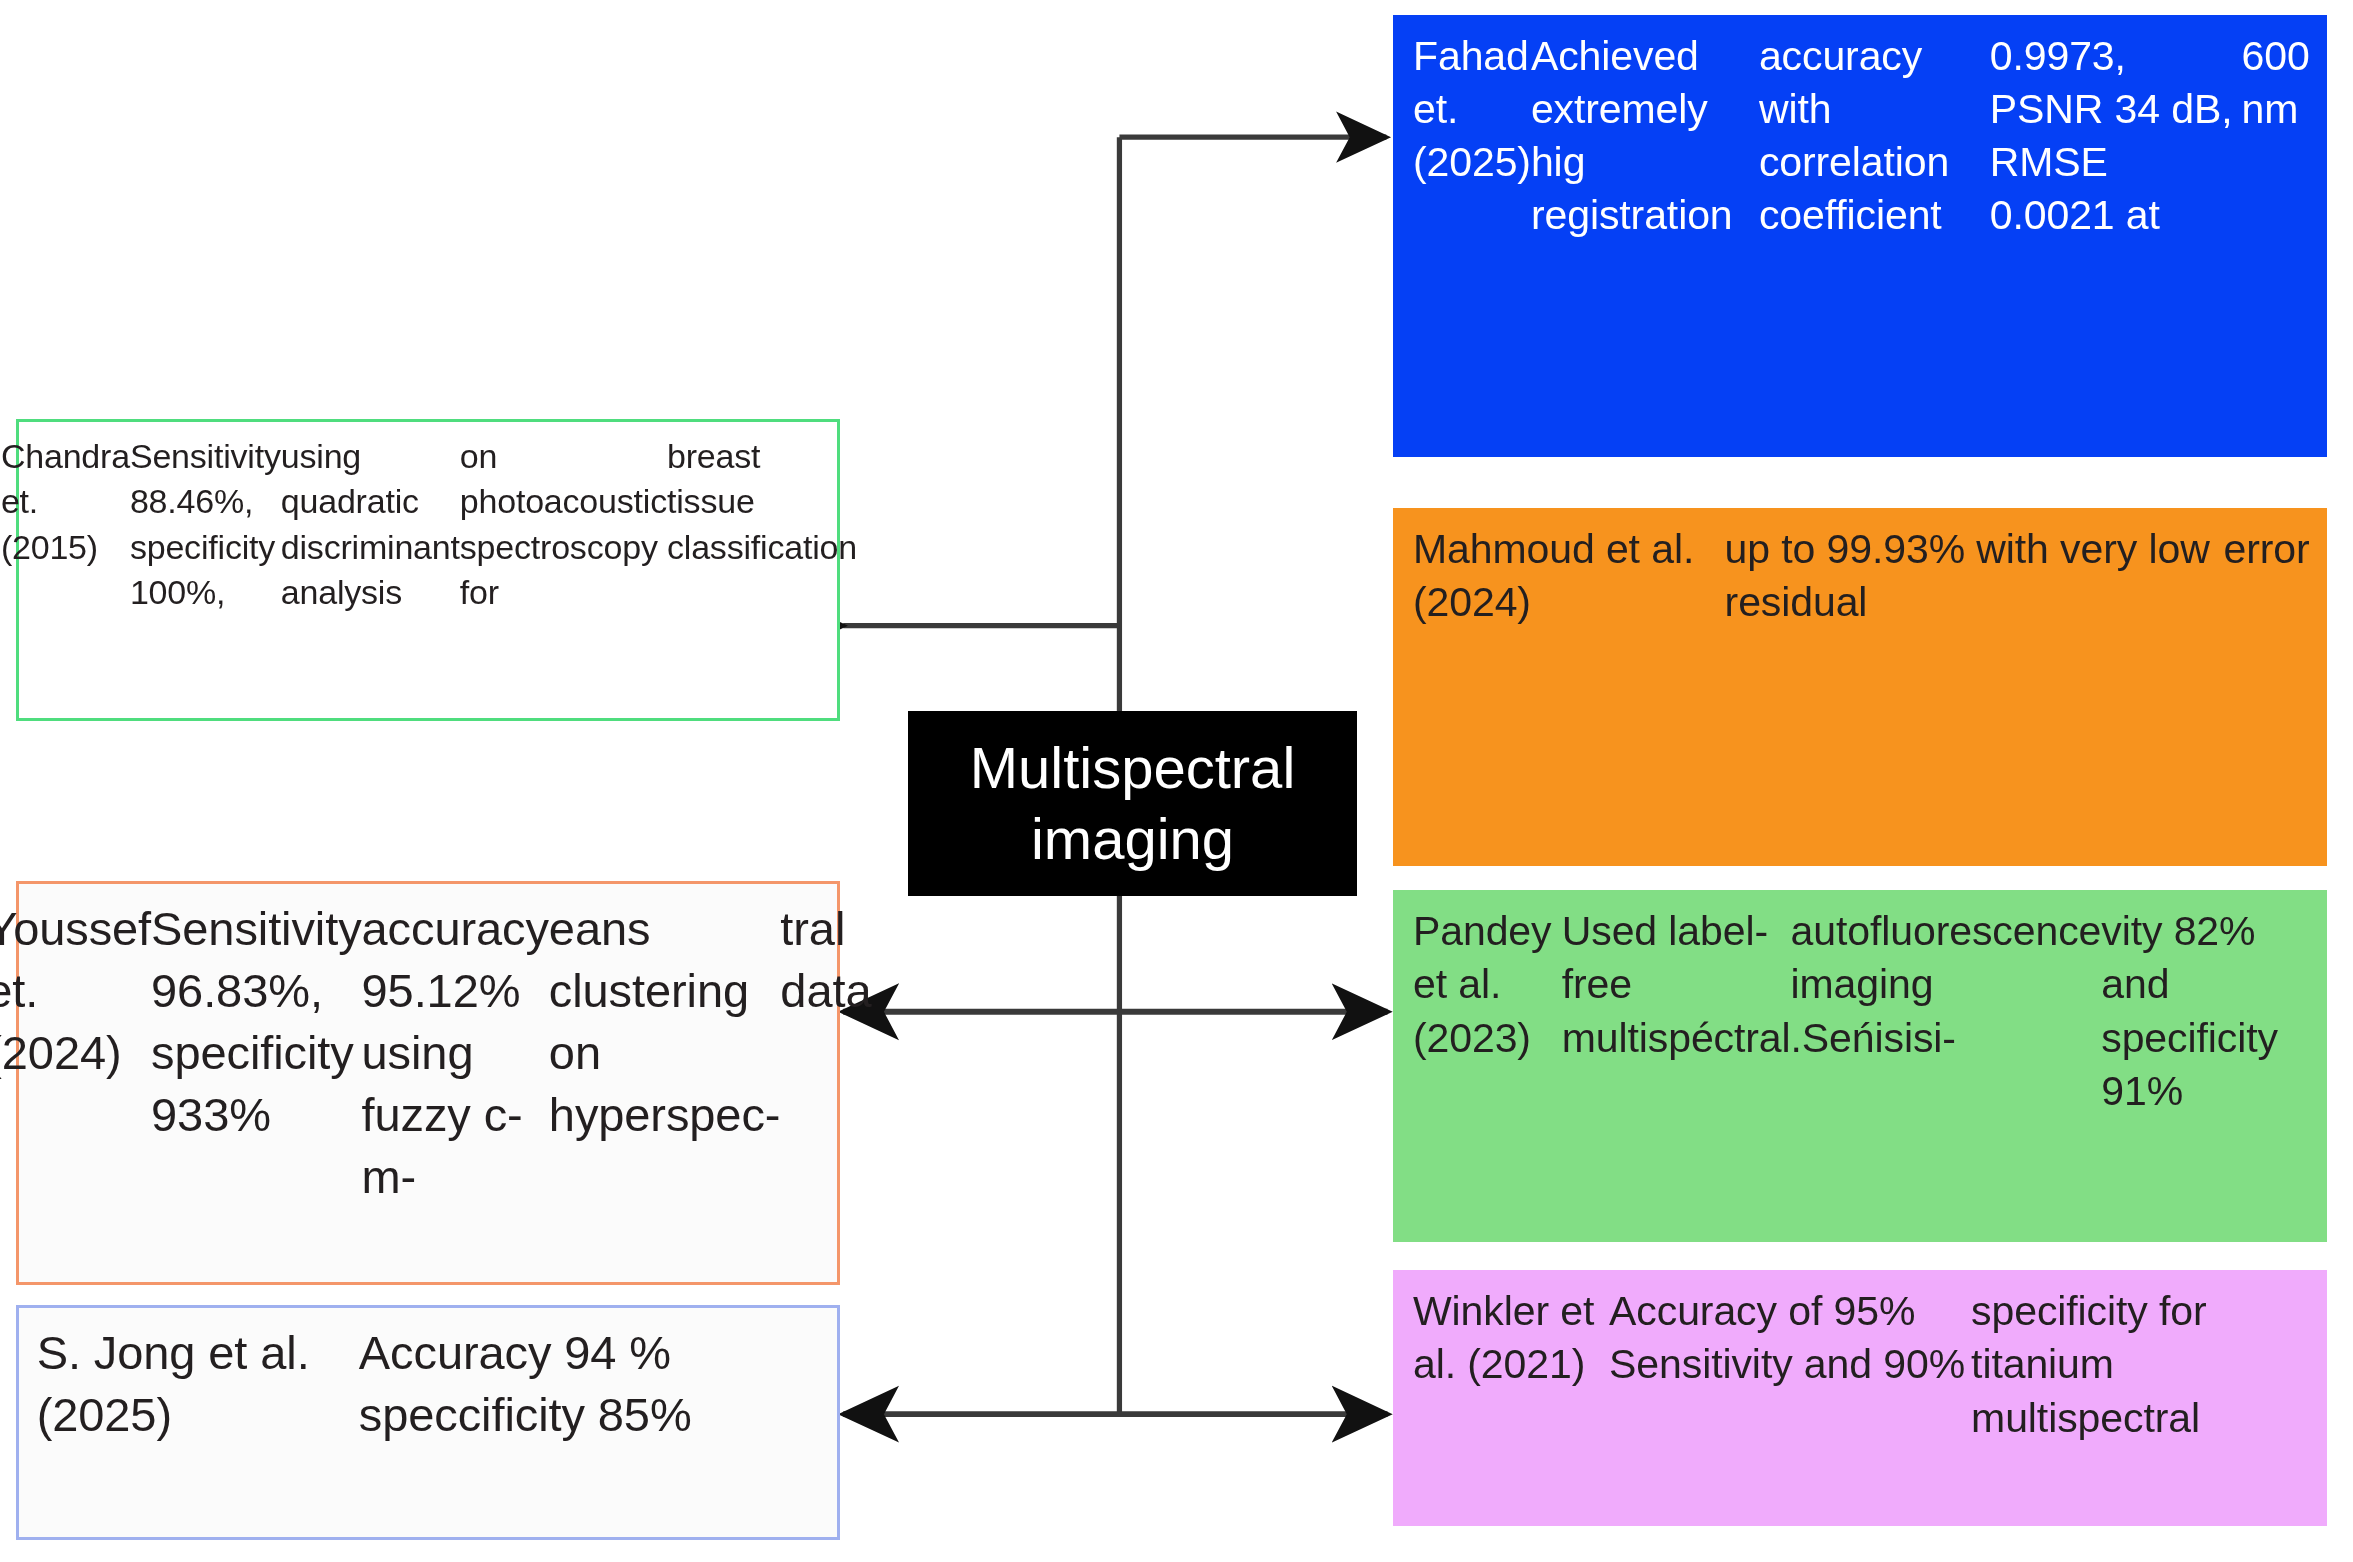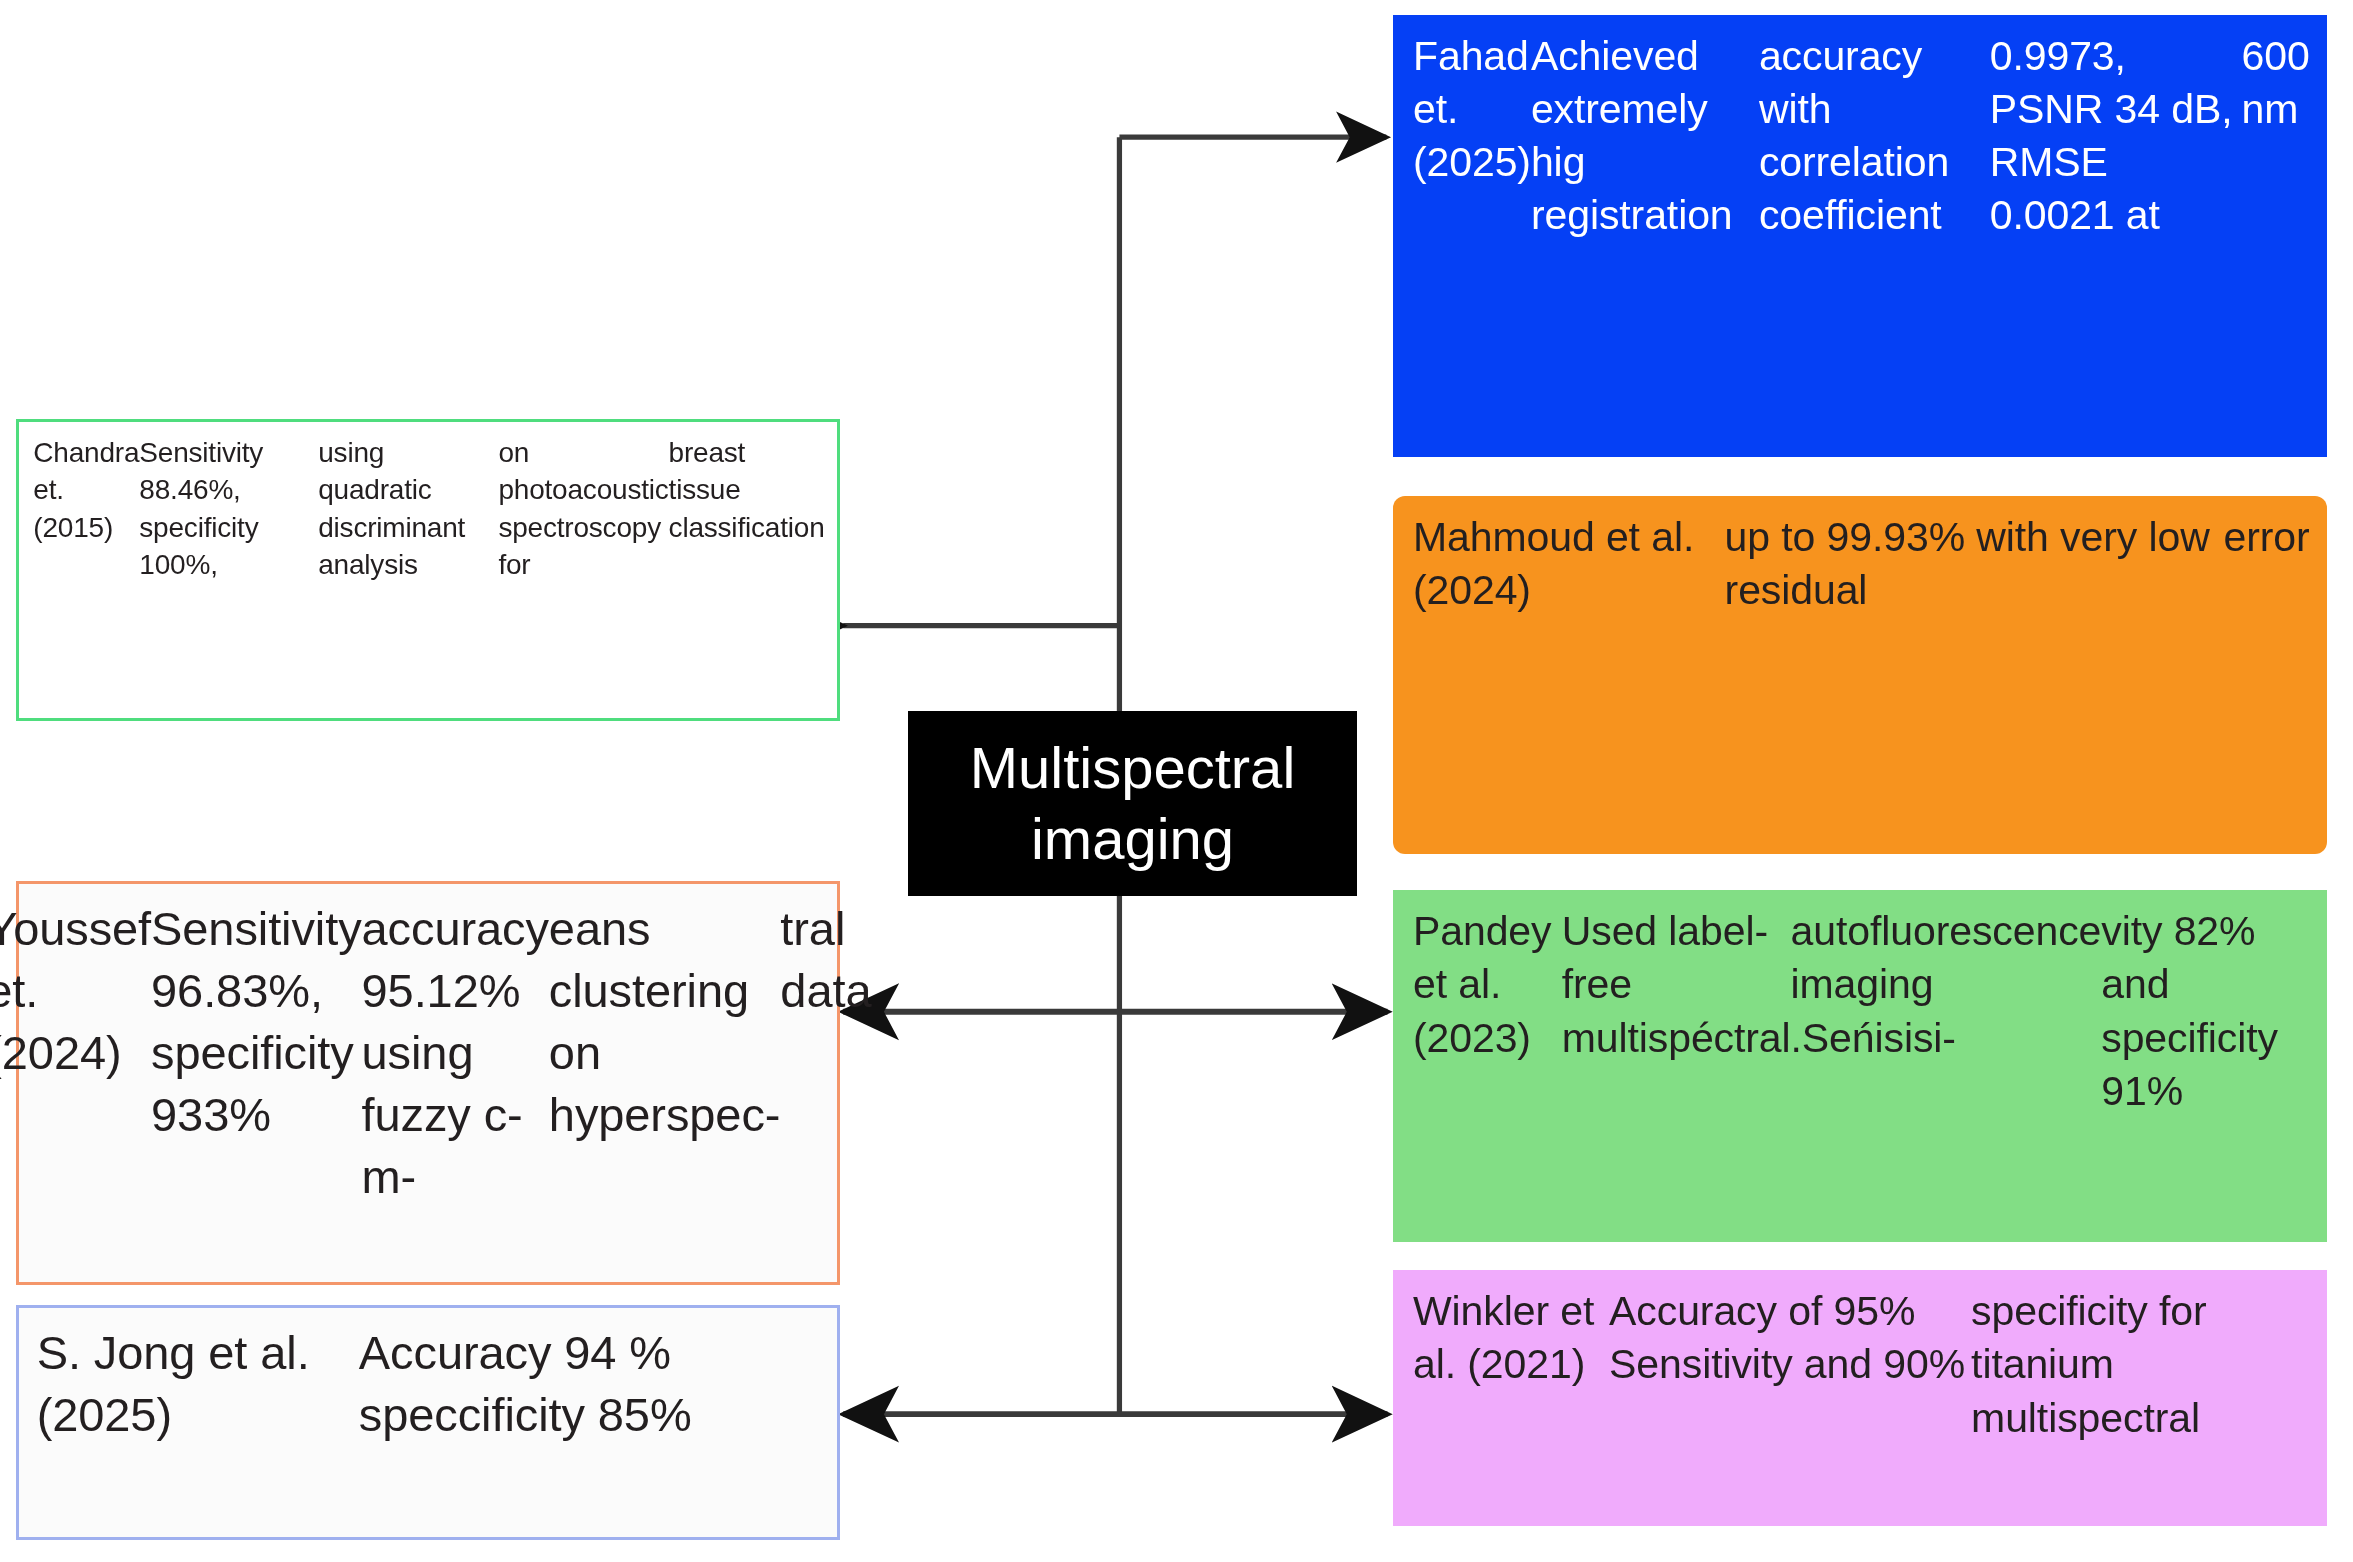--- a/index.html
+++ b/index.html
@@ -60,21 +60,21 @@
     letter-spacing: -0.1px;
   }
 
   
   .card-chandra {
     background: #ffffff;
     border: 3.5px solid #4fdd7e;
     padding: 11.6px 12.8px 11.6px 14px;
     line-height: 1.34;
     color: #231f20;
-    font-size: 28px;
+    font-size: 34px;
     letter-spacing: -0.2px;
   }
 
   
   .hub {
     position: absolute;
     background: #000000;
     color: #ffffff;
     display: flex;
     flex-direction: column;
@@ -119,22 +119,22 @@
 
   <div class="node card-filled" style="left:1393px; top:14.5px; width:934px; height:442px;
               background:#0540f5; color:#ffffff;">
     <span class="line title">Fahad et. (2025)</span>
     <span class="line">Achieved extremely hig registration</span>
     <span class="line">accuracy with correlation coefficient</span>
     <span class="line">0.9973, PSNR 34 dB, RMSE 0.0021 at</span>
     <span class="line">600 nm</span>
   </div>
 
-  <div class="node card-filled" style="left:1393px; top:496px; width:934px; height:358px;
-              background:#f7931e; color:#231f20;border-radius:12px;">
+  <div class="node card-filled" style="left:1393px; top:508px; width:934px; height:358px;
+              background:#f7931e; color:#231f20;">
     <span class="line title">Mahmoud et al.(2024)</span>
     <span class="line">up to 99.93% with very low residual</span>
     <span class="line">error</span>
   </div>
 
   <div class="node card-filled" style="left:1393px; top:890px; width:934px; height:352px;
               background:#82de85; color:#231f20;">
     <span class="line title">Pandey et al. (2023)</span>
     <span class="line">Used label-free multispéctral</span>
     <span class="line">autofluorescence imaging .Seńisisi-</span>

